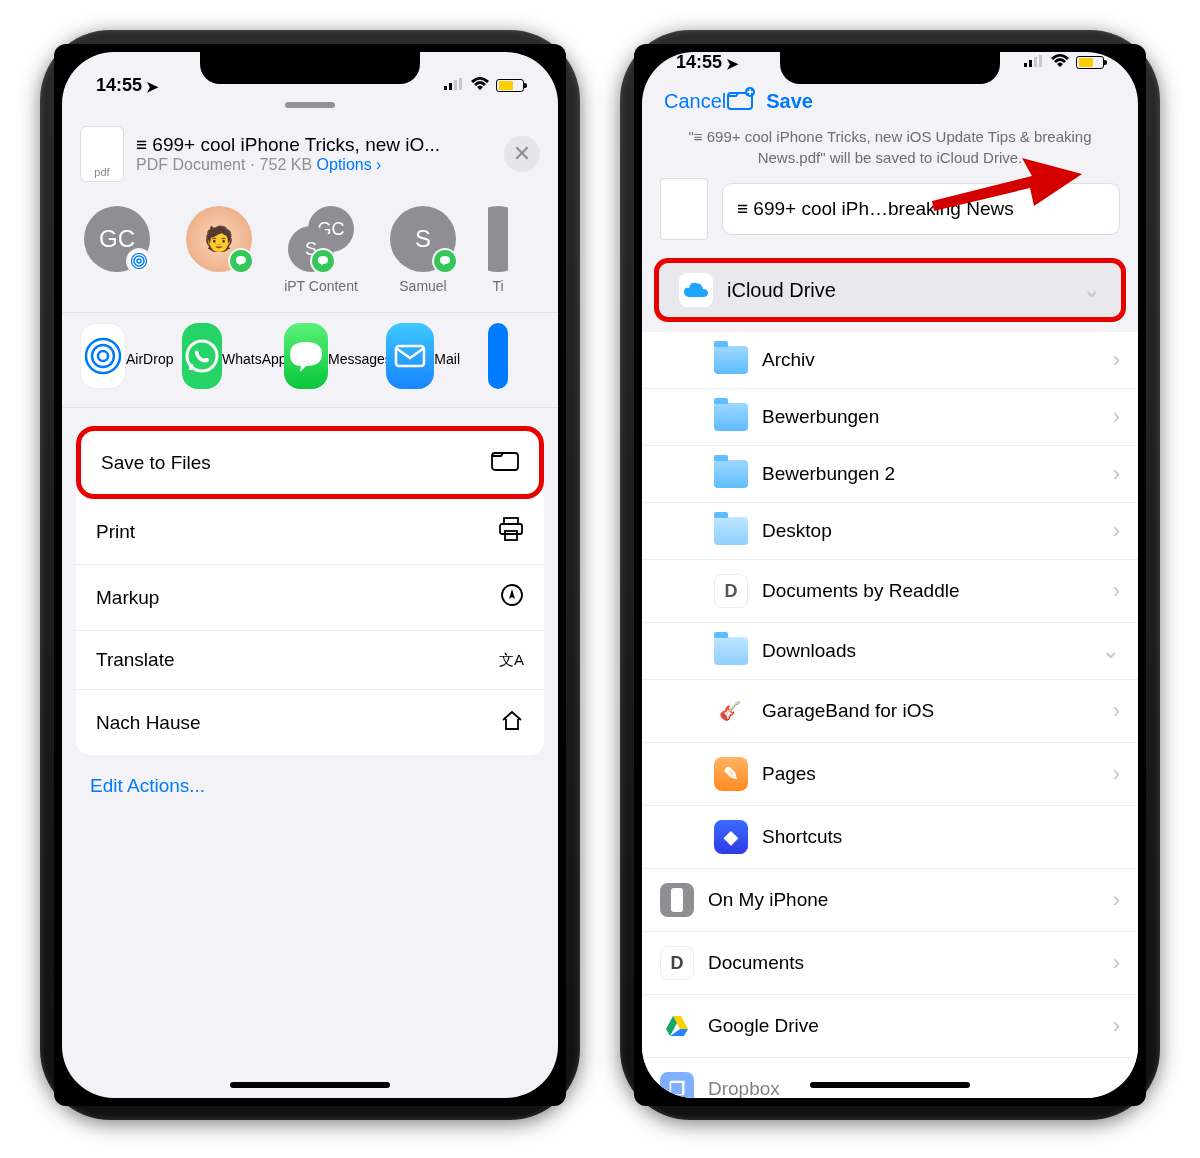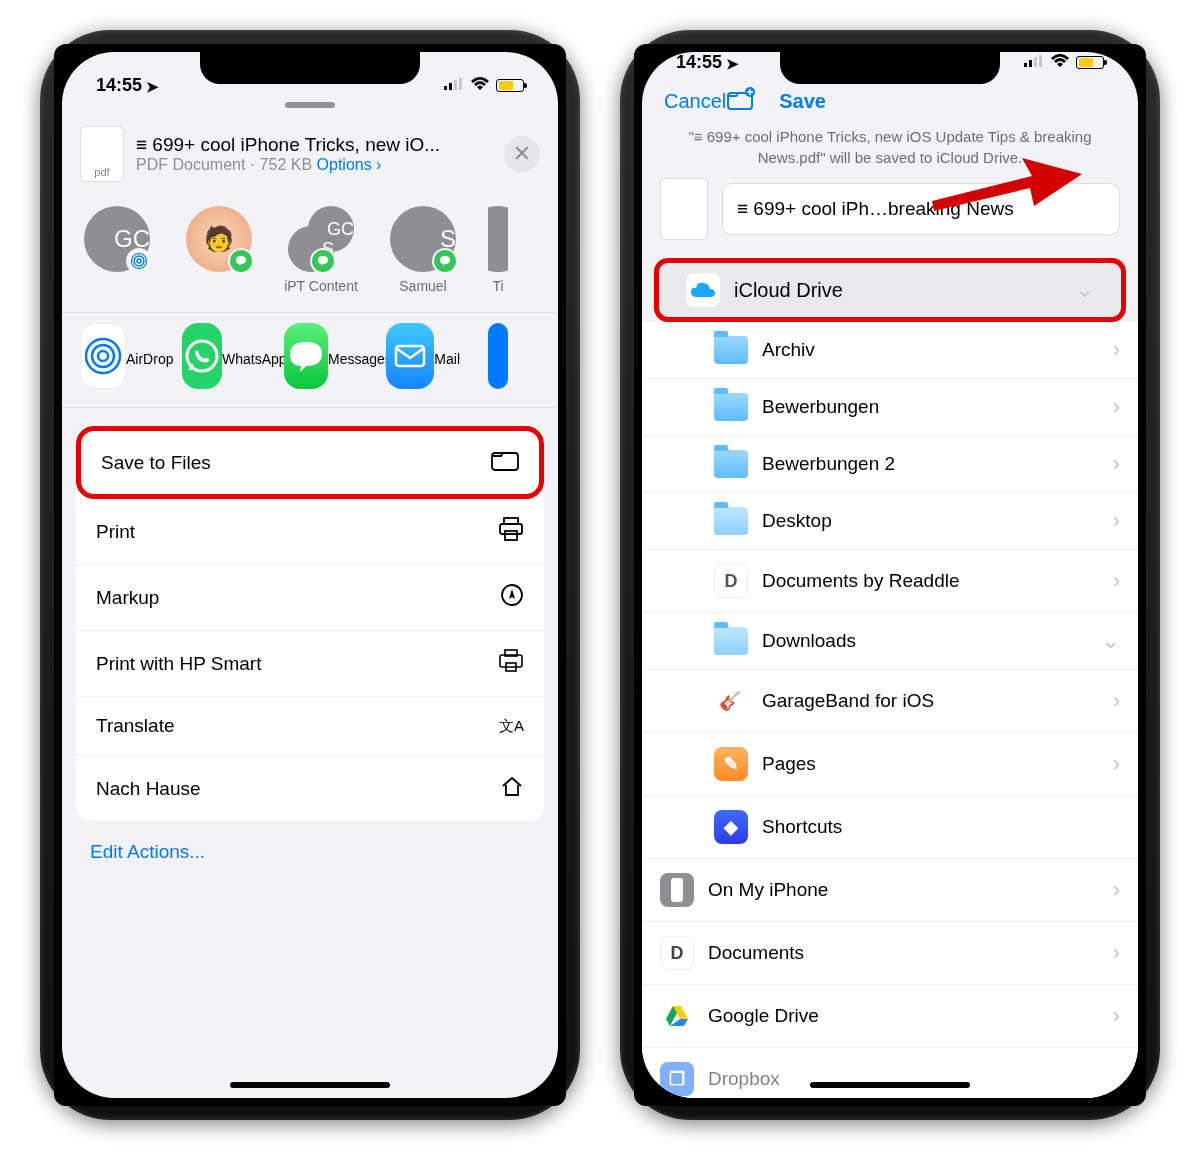--- a/index.html
+++ b/index.html
@@ -97,21 +97,21 @@
     overflow:hidden;
   }
   .contacts-row { align-items:flex-start; }
   .avatar-col{ display:flex; flex-direction:column; align-items:center; width:74px;}
   .avatar{
     width:66px; height:66px; border-radius:33px; background:#aeaeb2;
     display:flex; align-items:center; justify-content:center;
     color:#fff; font-size:24px; font-weight:500; position:relative;
   }
   .avatar.memoji{ background:radial-gradient(#fcd7b8,#e8a27a); }
-  .avatar.dark{ background:#8e8e93;justify-content:flex-end; }
+  .avatar.dark{ background:#8e8e93; }
   .badge{
     position:absolute; bottom:-2px; right:-2px;
     width:26px; height:26px; border-radius:13px;
     background:#34c759; border:2px solid #f2f2f7;
     display:flex; align-items:center; justify-content:center;
   }
   .badge.airdrop{ background:#fff;}
   .avatar-stack{
     position:relative; width:66px; height:66px;
   }
@@ -150,44 +150,44 @@
     position:absolute; bottom:10px; left:50%; transform:translateX(-50%);
     width:160px; height:6px; background:#000; border-radius:3px;
   }
   
   .nav-bar{
     display:flex; align-items:center; justify-content:flex-start;
     padding:10px 22px;
     font-size:20px;
   }
   .nav-link{ color:#007aff;}
-  .save-area{ display:flex; align-items:center; gap:23px; position:relative;}
+  .save-area{ display:flex; align-items:center; gap:10px; position:relative;}
   .save-btn{ color:#007aff; font-weight:600;}
   .save-msg{
     font-size:15px; color:#6d6d72; text-align:center;
     padding:0 30px 10px; line-height:1.4;
   }
   .file-row{
     display:flex; align-items:center; gap:14px;
     padding:0 18px 12px;
   }
   .doc-thumb{
     width:48px; height:62px; background:#fff; border:1px solid #ddd; border-radius:4px;
   }
   .filename-field{
     flex:1; background:#fff; border-radius:10px; border:1px solid #ddd;
     padding:14px 14px; font-size:19px;
     white-space:nowrap; overflow:hidden;
   }
   .location-header{
-    margin:6px 12px 0;
+    margin:6px 12px 10px;
     border:5px solid #e60000; border-radius:14px;
     background:#e9e9ed;
     display:flex; align-items:center; gap:14px;
-    padding:10px 27px;
+    padding:10px 20px;
   }
   .cloud-icon{
     width:34px; height:34px; border-radius:8px; background:#fff;
     display:flex; align-items:center; justify-content:center; color:#1ea6ff;
   }
   .location-title{ flex:1; font-size:20px;}
   .folders{
     background:#fff;
   }
   .folder-row{
@@ -391,30 +391,20 @@
         <div class="action-row">
           <span>Markup</span>
           <span>
             <svg width="24" height="24" viewBox="0 0 24 24">
                 <circle cx="12" cy="12" r="10" fill="none" stroke="#000" stroke-width="1.8"></circle>
                 <path d="M12 6 L15 16 L12 14 L9 16 Z" fill="#000"></path>
               </svg>
           </span>
         </div>
         <div class="action-row">
-          <span>Print with HP Smart</span>
-          <span>
-            <svg width="26" height="24" viewBox="0 0 26 24">
-                <rect x="2" y="6" width="22" height="12" rx="2" fill="none" stroke="#000" stroke-width="1.6"></rect>
-                <rect x="7" y="1" width="12" height="6" fill="none" stroke="#000" stroke-width="1.6"></rect>
-                <rect x="8" y="14" width="10" height="8" fill="none" stroke="#000" stroke-width="1.6"></rect>
-              </svg>
-          </span>
-        </div>
-        <div class="action-row">
           <span>Translate</span>
           <span style="font-size:15px;">文A</span>
         </div>
         <div class="action-row">
           <span>Nach Hause</span>
           <span>
             <svg width="24" height="24" viewBox="0 0 24 24">
                 <path d="M3 12 L12 4 L21 12 M6 11 V21 H18 V11" fill="none" stroke="#000" stroke-width="1.8"></path>
               </svg>
           </span>

